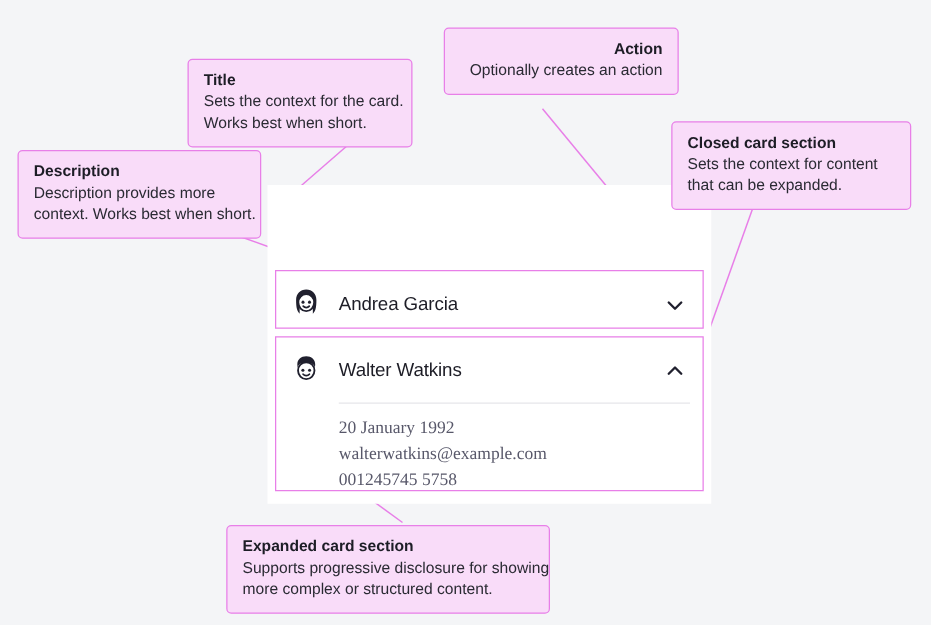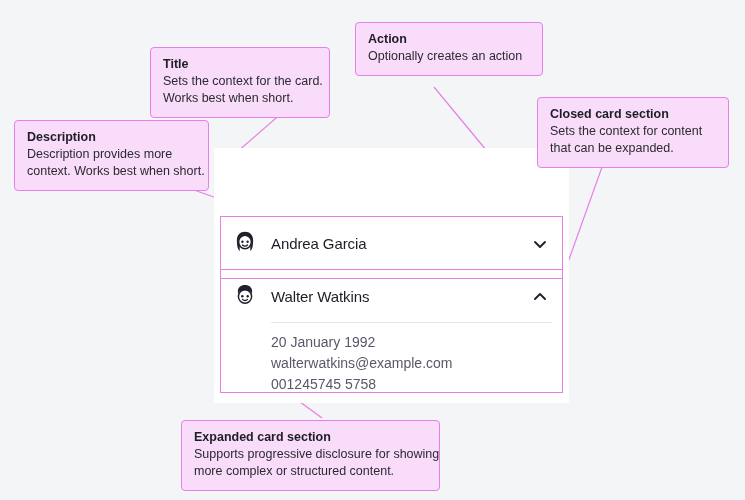--- a/index.html
+++ b/index.html
@@ -106,21 +106,21 @@
   }
 
   
   .section-box {
     position: absolute;
     left: 6px;
     width: 343px;
     border: 1px solid #e87fe8;
     box-sizing: border-box;
   }
-  .section-closed { top: 68px;  height: 63px; }
+  .section-closed { top: 68px;  height: 47px; }
   .section-open   { top: 121px; height: 124px; padding-left: 40px; }
 
   .row-head {
     position: absolute;
     left: 0;
     top: 0;
     width: 100%;
     height: 52px;
     display: flex;
     align-items: center;
@@ -155,21 +155,21 @@
   }
 
   .detail-list {
     position: absolute;
     left: 50px;
     top: 62px;
     font-size: 14px;
     line-height: 21px;
     color: #58586a;
   }
-  .detail-list div { white-space: nowrap; }
+  .detail-list div { white-space: nowrap; font-family: Liberation Serif, serif; }
 
   
   .note {
     position: absolute;
     background: #f9dcf9;
     border: 1px solid #e87fe8;
     border-radius: 4px;
     box-sizing: border-box;
     padding: 9px 12px 10px 12px;
   }
@@ -181,21 +181,21 @@
     white-space: nowrap;
   }
   .note-body {
     font-size: 12.5px;
     line-height: 17px;
     color: #2a2a33;
   }
   .note-body div { white-space: nowrap; }
 
   #note-title-cfg   { left: 150px; top: 47px;  width: 180px; }
-  #note-action      { left: 355px; top: 22px;  width: 188px; }
+  #note-action      { left: 355px; top: 22px;  width: 188px; text-align: right; }
   #note-closed      { left: 537px; top: 97px;  width: 192px; }
   #note-description { left: 14px;  top: 120px; width: 195px; }
   #note-expanded    { left: 181px; top: 420px; width: 259px; }
 </style>
 </head>
 <body>
 
 <div id="stage">
 
   <svg id="connectors" viewBox="0 0 745 500">

